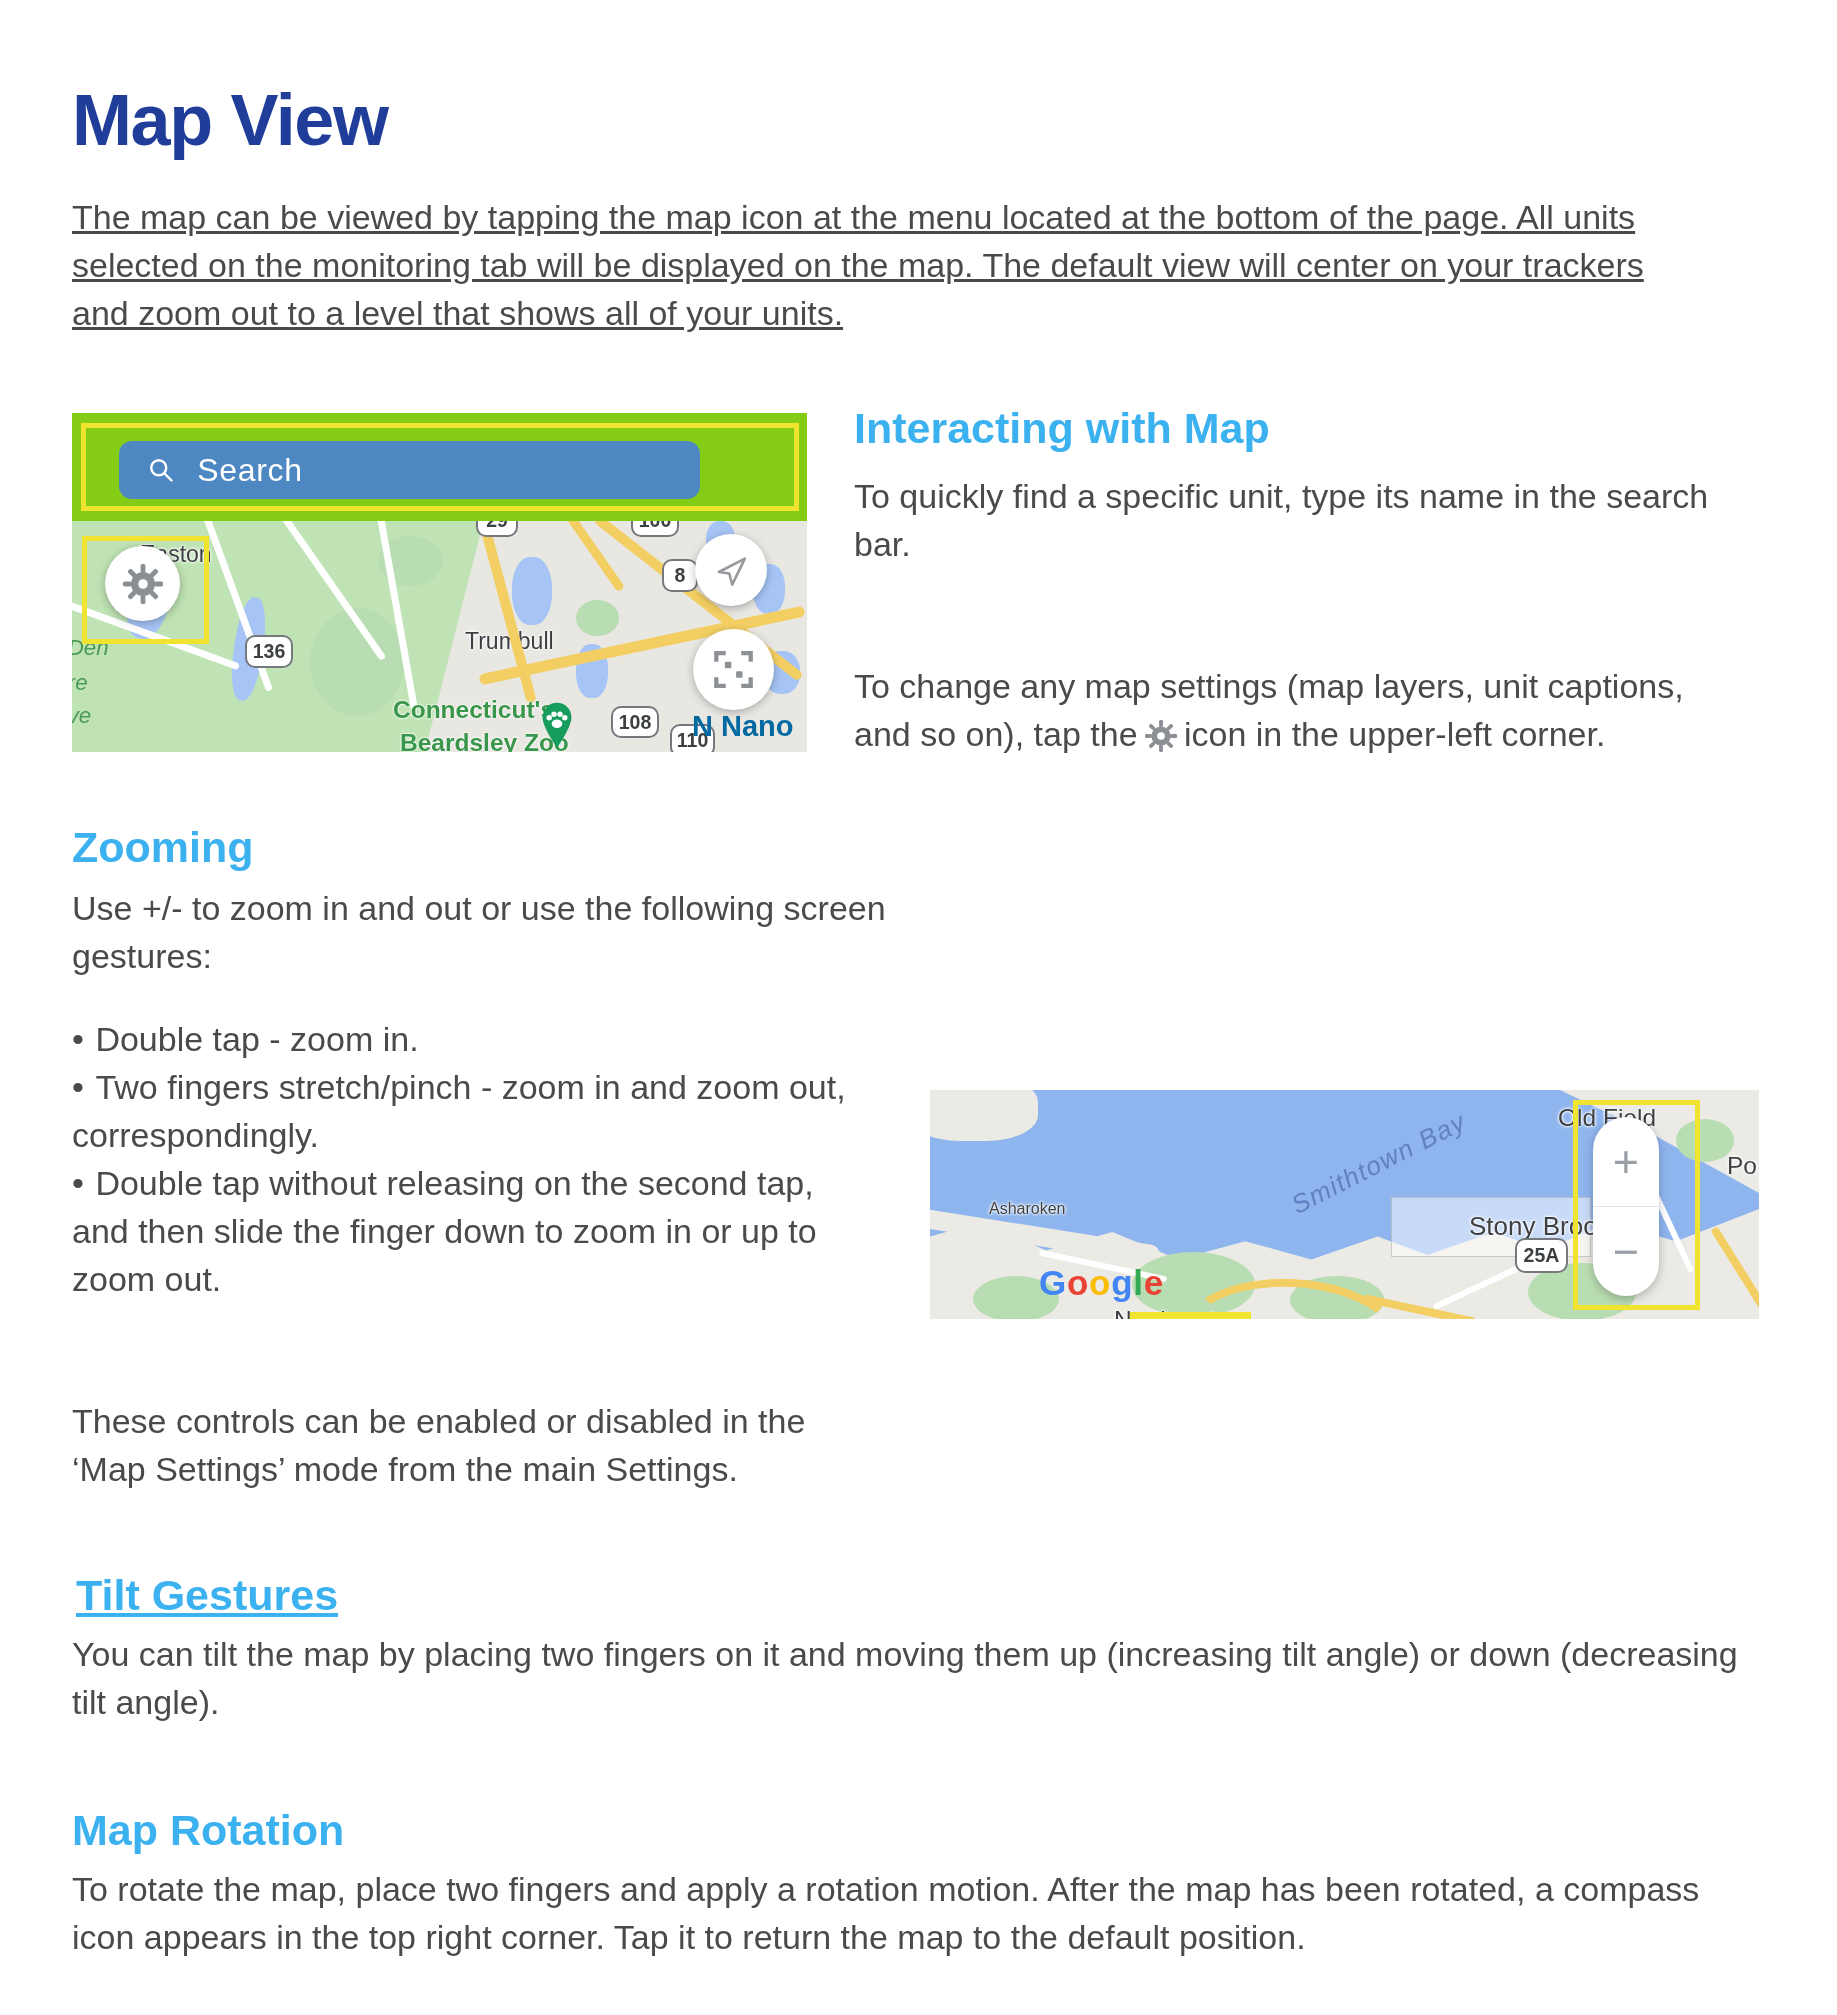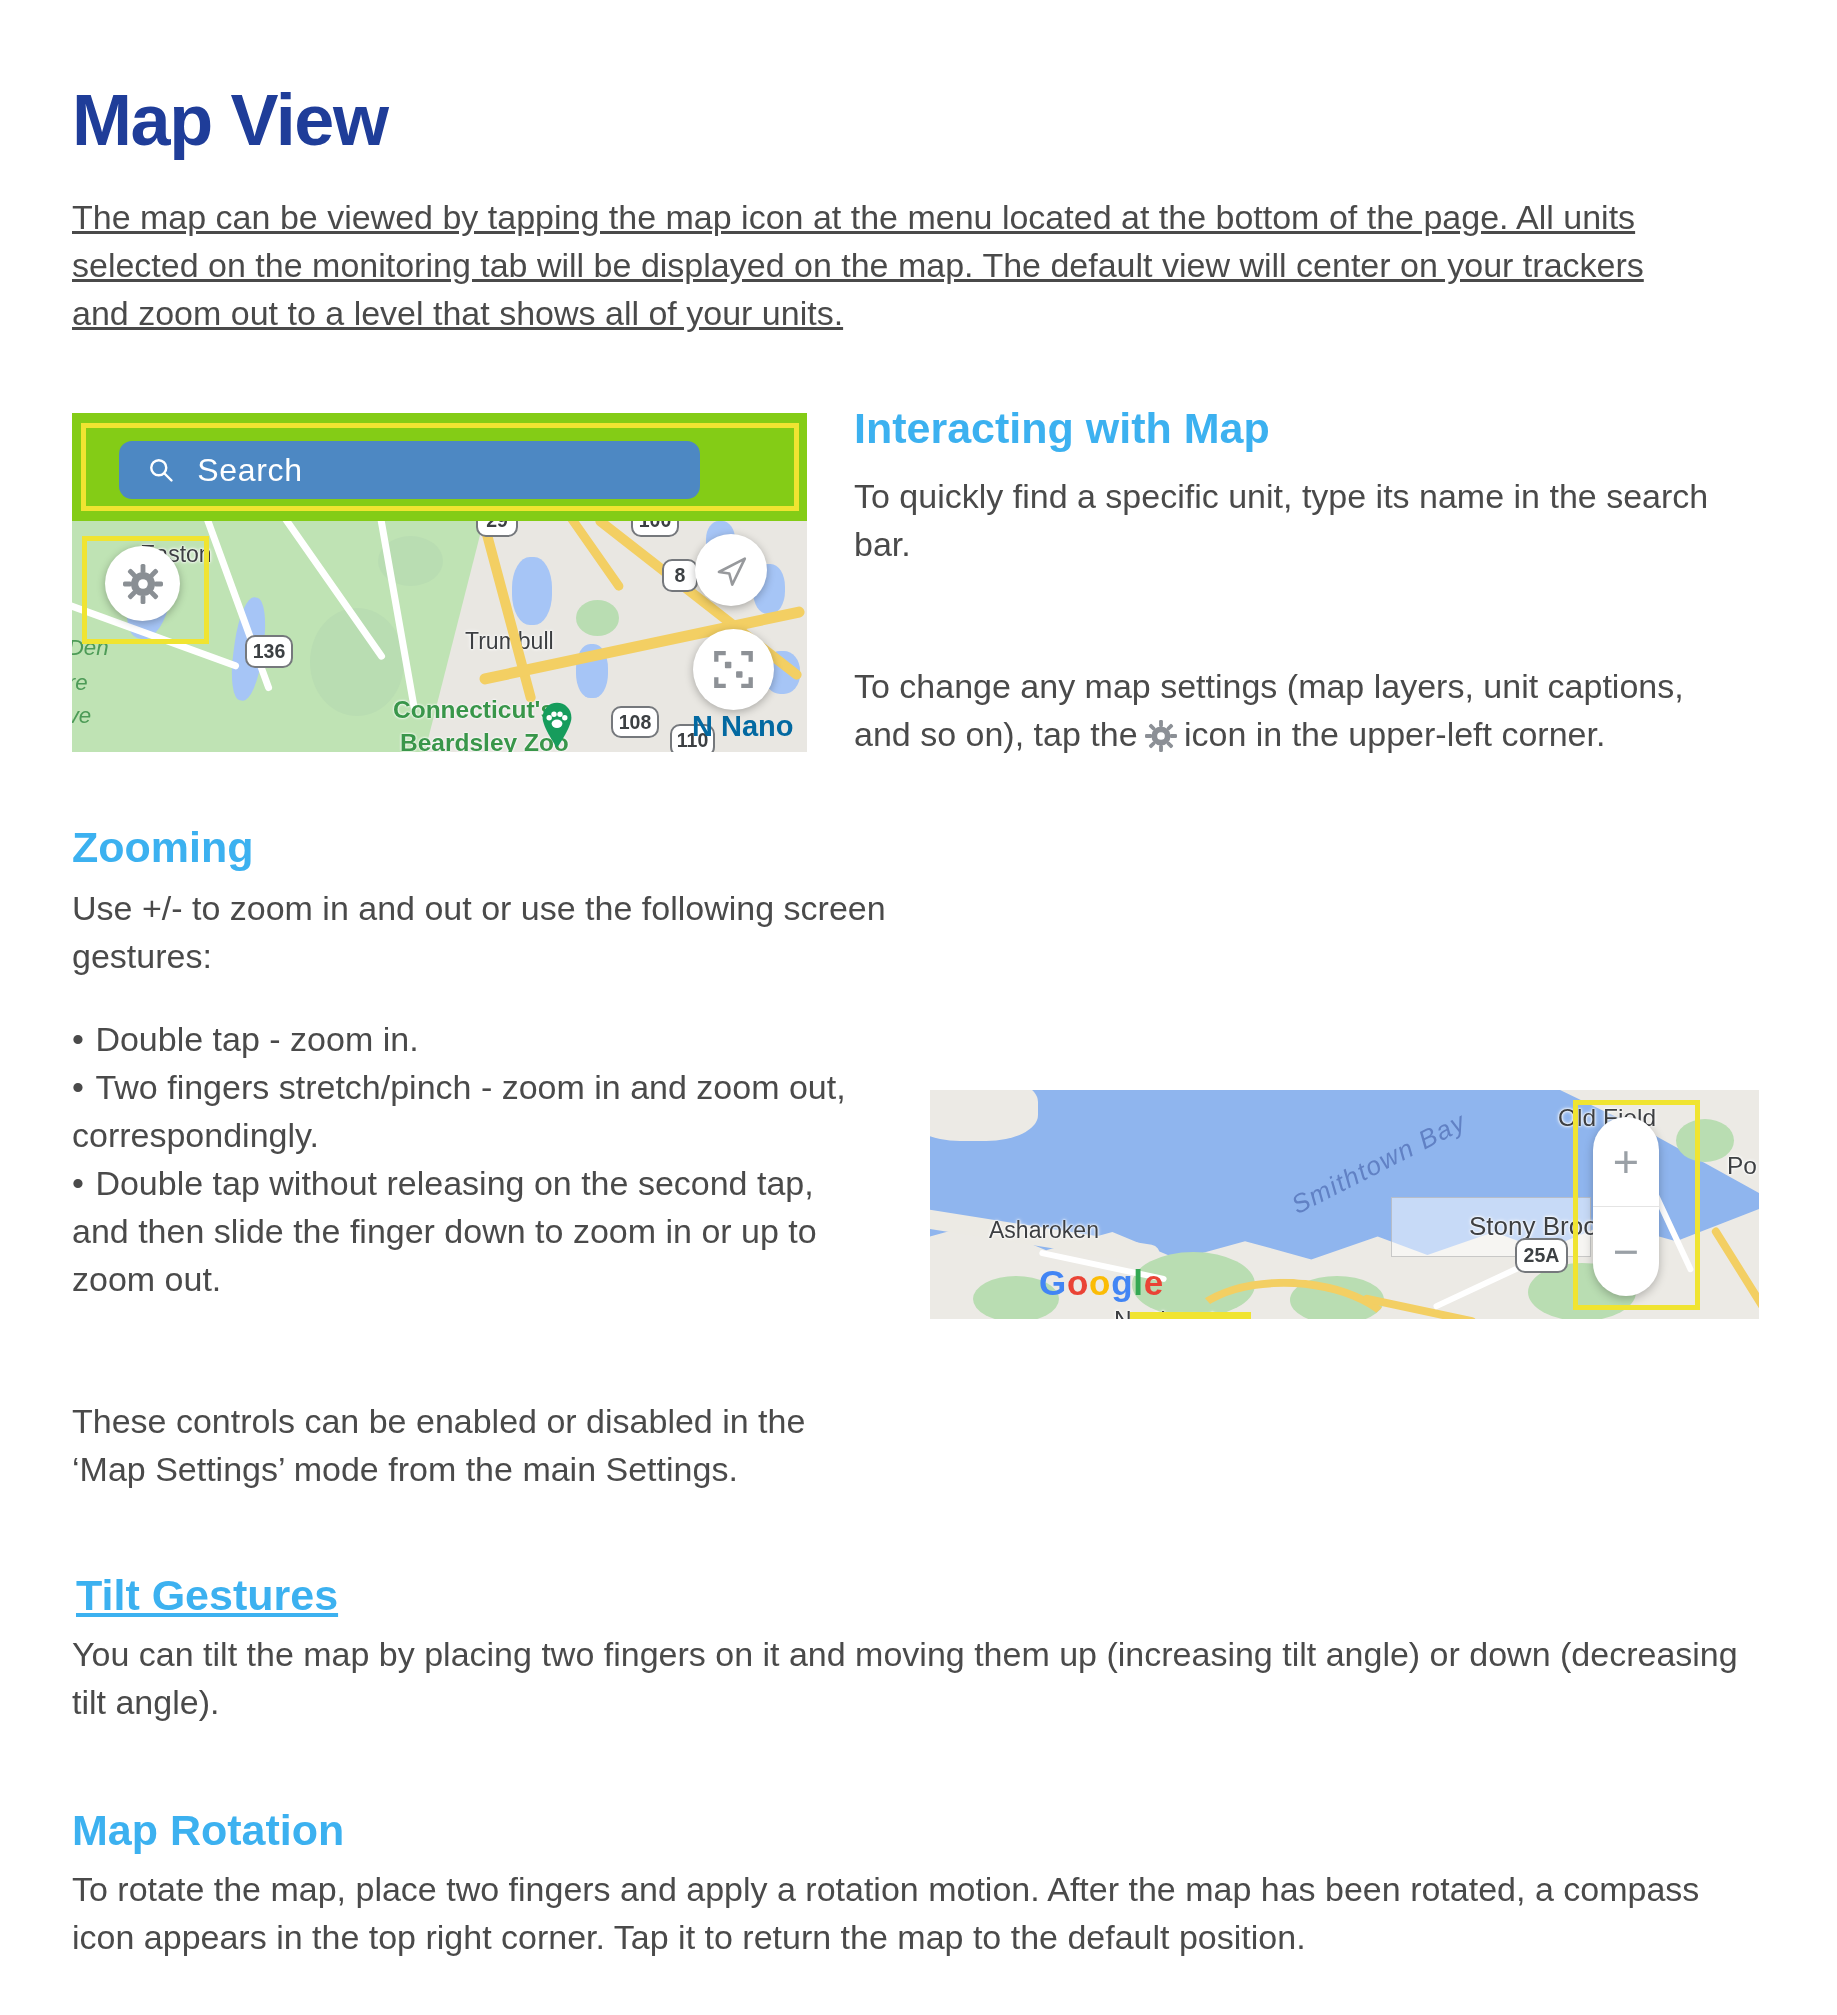--- a/index.html
+++ b/index.html
@@ -215,21 +215,21 @@
     <div class="abs" style="left:249px;top:189px;width:209px;height:108px;border:8px solid transparent;border-top-color:#f3cf63;border-radius:50%;transform:rotate(3deg);z-index:2;"></div>
     <div class="road" style="left:432px;top:216px;width:115px;height:8px;transform:rotate(12deg);z-index:2;"></div>
     <div class="road" style="left:760px;top:177px;width:101px;height:8px;transform:rotate(58deg);z-index:2;"></div>
     <div class="wroad" style="left:497px;top:184px;width:144px;height:5.8px;transform:rotate(-25deg);z-index:2;"></div>
     <div class="wroad" style="left:685px;top:130px;width:108px;height:5.8px;transform:rotate(65deg);z-index:2;"></div>
     <div class="wroad" style="left:108px;top:173px;width:130px;height:5.8px;transform:rotate(12deg);z-index:2;"></div>
 
     <div class="scalebox"></div>
 
     <span class="m2-bay" style="left:353px;top:58px;">Smithtown Bay</span>
-    <span class="m-label" style="left:59px;top:127px;font-size:23px;z-index:3;">Asharoken</span>
+    <span class="m-label" style="left:59px;top:110px;font-size:16px;z-index:3;">Asharoken</span>
     <span class="m-label" style="left:539px;top:121px;font-size:26px;z-index:3;">Stony Brook</span>
     <span class="m-label" style="left:628px;top:14.4px;font-size:24.5px;z-index:3;">Old Field</span>
     <span class="m-label" style="left:797px;top:62px;font-size:24.5px;z-index:3;">Po</span>
     <span class="m-label" style="left:184px;top:216px;font-size:24.5px;z-index:3;">Northport</span>
 
     <div class="shield" style="left:585px;top:148px;width:53px;height:35px;">25A</div>
 
     <div class="glogo">
       <span style="color:#4285F4">G</span><span style="color:#EA4335">o</span><span style="color:#FBBC05">o</span><span style="color:#4285F4">g</span><span style="color:#34A853">l</span><span style="color:#EA4335">e</span>
     </div>

